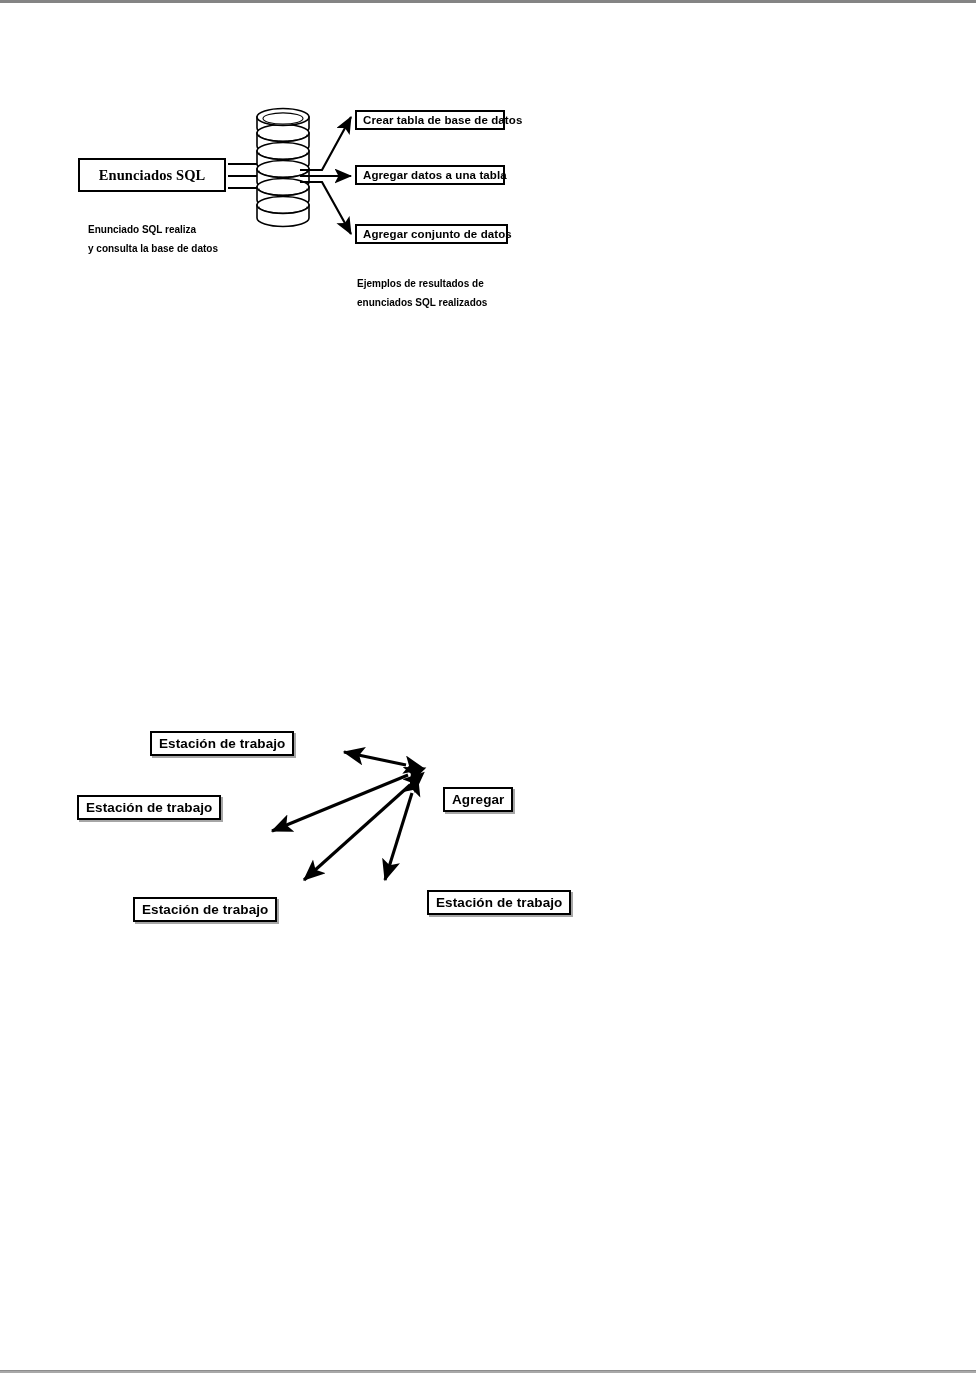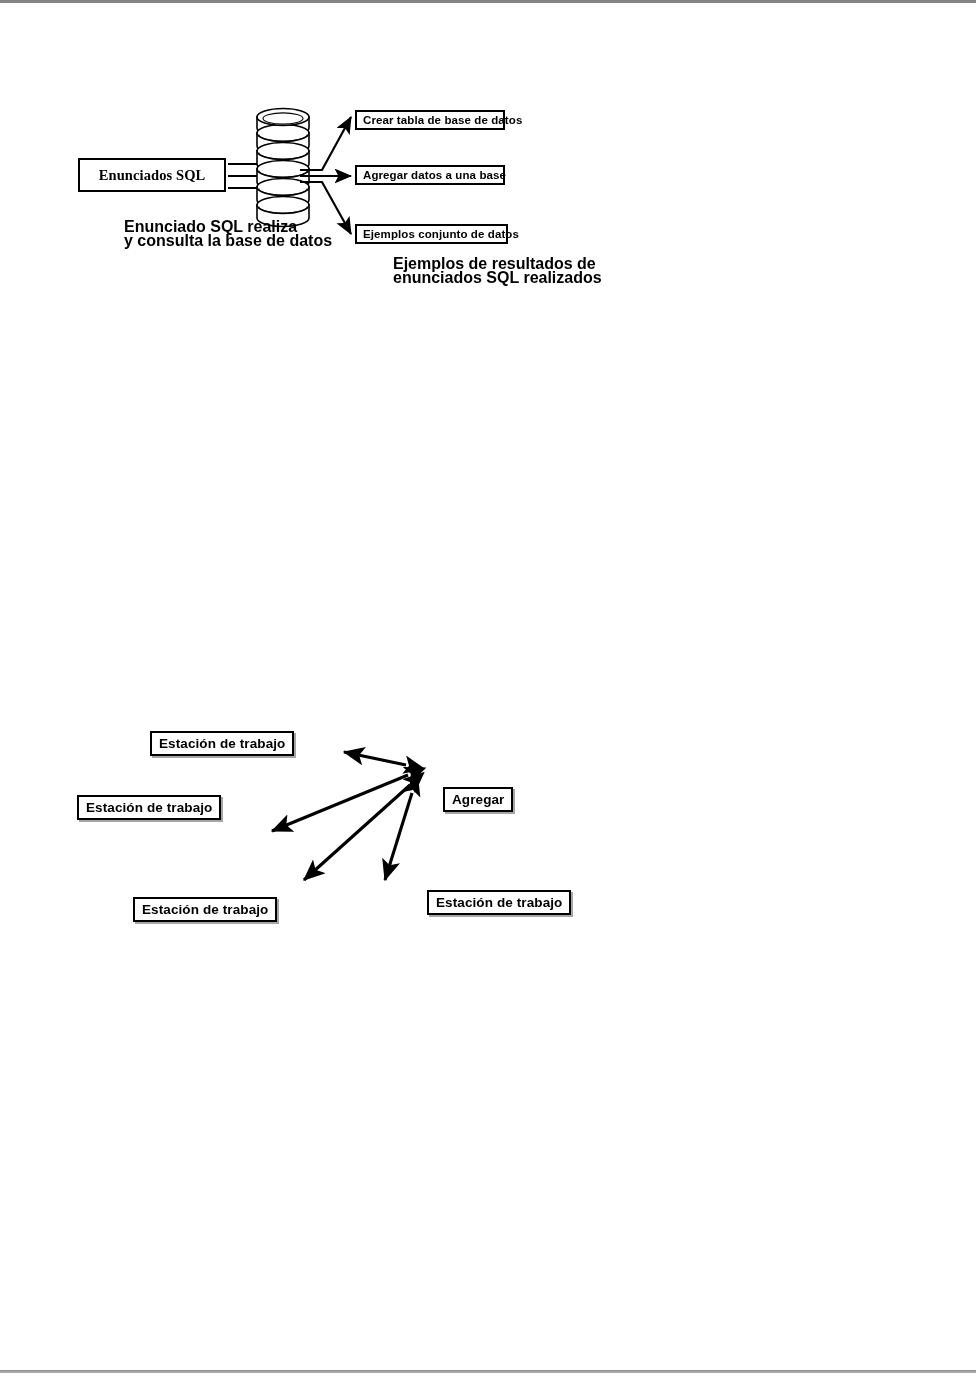--- a/index.html
+++ b/index.html
@@ -78,30 +78,29 @@
     justify-content: flex-start;
     padding-left: 6px;
   }
   #box-crear    { left: 355px; top: 110px; width: 150px; }
   #box-agregar  { left: 355px; top: 165px; width: 150px; }
   #box-regresar { left: 355px; top: 224px; width: 153px; }
 
   
   .caption {
     position: absolute;
-    font-size: 16px;
+    font-size: 10px;
     font-weight: bold;
-    line-height: 14px;
+    line-height: 19px;
     color: #000000;
     white-space: pre-line;
     z-index: 4;
-    margin-left: 36px;
   }
   #caption-enunciado { left: 88px; top: 220px; }
-  #caption-ejemplos  { left: 357px; top: 257px; }
+  #caption-ejemplos  { left: 357px; top: 274px; }
 
   
   .net-label {
     font-size: 13.5px;
     height: 25px;
     padding: 8px 7px;
     border-width: 2px;
     box-shadow: 2px 2px 0 rgba(0,0,0,0.35);
   }
   #net-label-ws1 { left: 150px; top: 731px; }
@@ -169,23 +168,23 @@
       <path d="M300,176 L351,176" marker-end="url(#arrowSolid)"></path>
 
       <path d="M300,182 L322,182 L351,234" marker-end="url(#arrowSolid)"></path>
     </g>
   </svg>
 
   <div class="label-box" id="box-enunciados">Enunciados SQL</div>
 
   <div class="label-box result-box" id="box-crear">Crear tabla de base de datos</div>
 
-  <div class="label-box result-box" id="box-agregar">Agregar datos a una base</div>
-
-  <div class="label-box result-box" id="box-regresar">Ejemplos conjunto de datos</div>
+  <div class="label-box result-box" id="box-agregar">Agregar datos a una tabla</div>
+
+  <div class="label-box result-box" id="box-regresar">Agregar conjunto de datos</div>
 
   <div class="caption" id="caption-enunciado">Enunciado SQL realiza
 y consulta la base de datos</div>
 
   <div class="caption" id="caption-ejemplos">Ejemplos de resultados de
 enunciados SQL realizados</div>
 </div>
 
 <div class="figure" id="figure-network">
 

